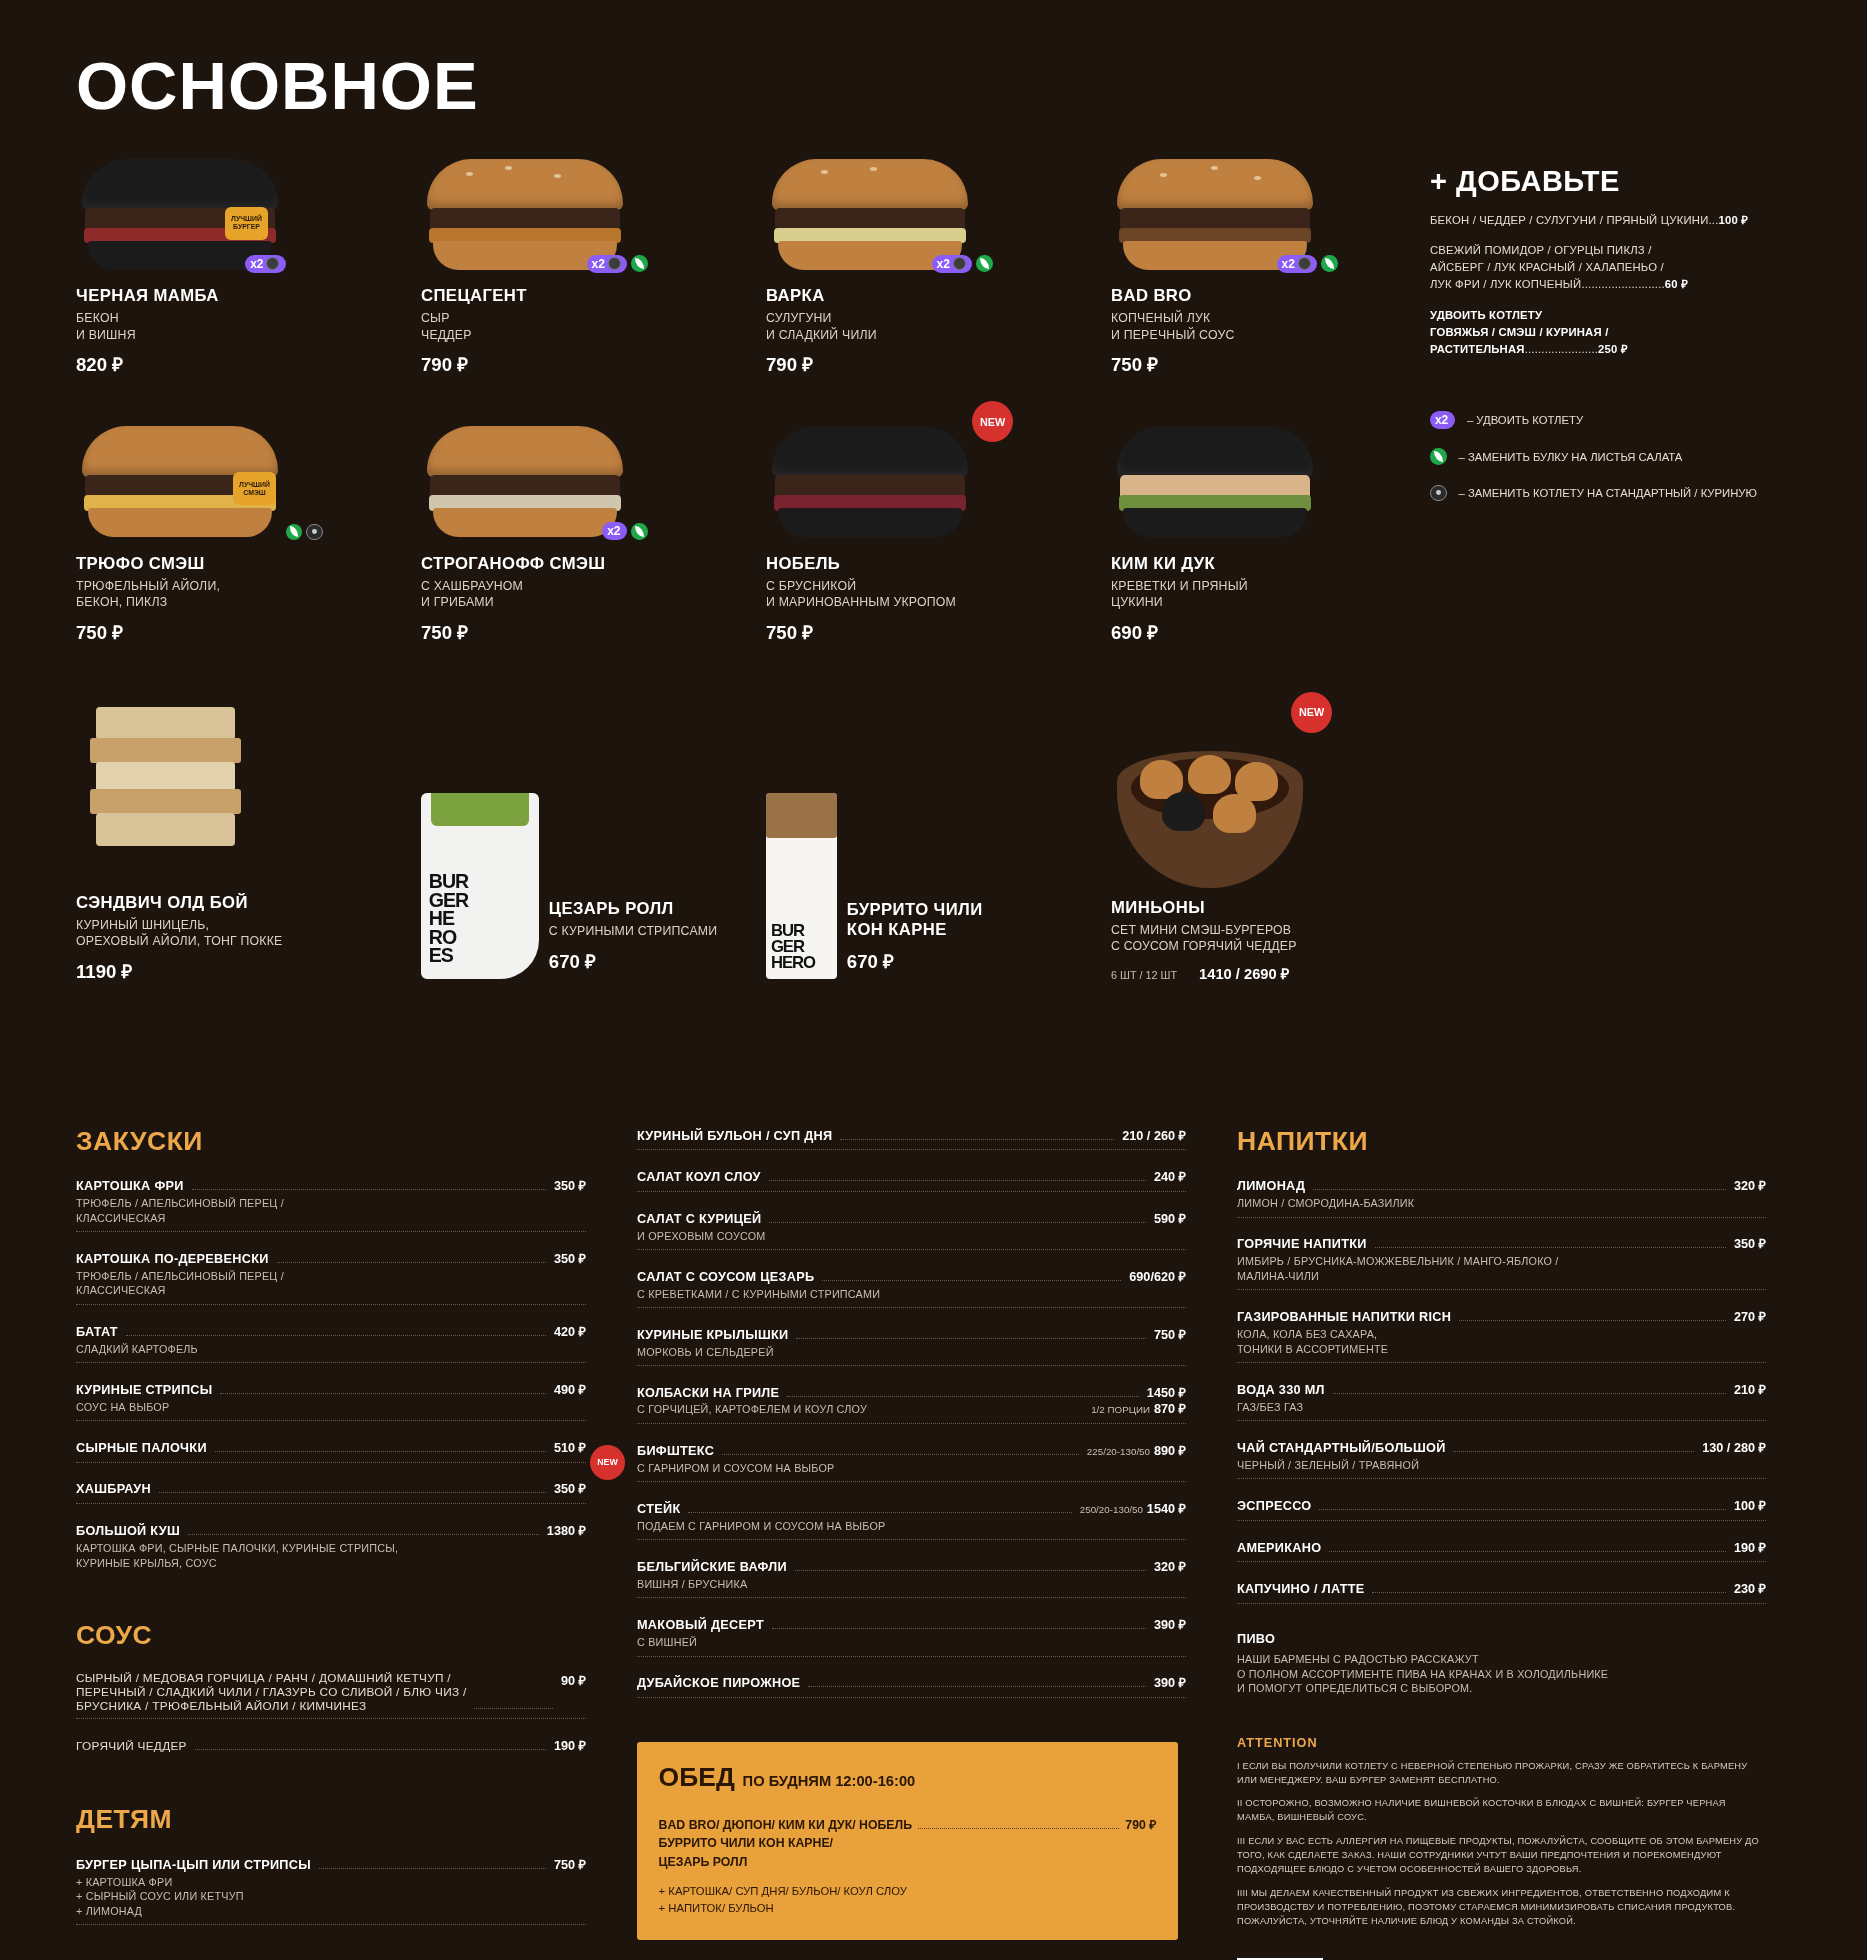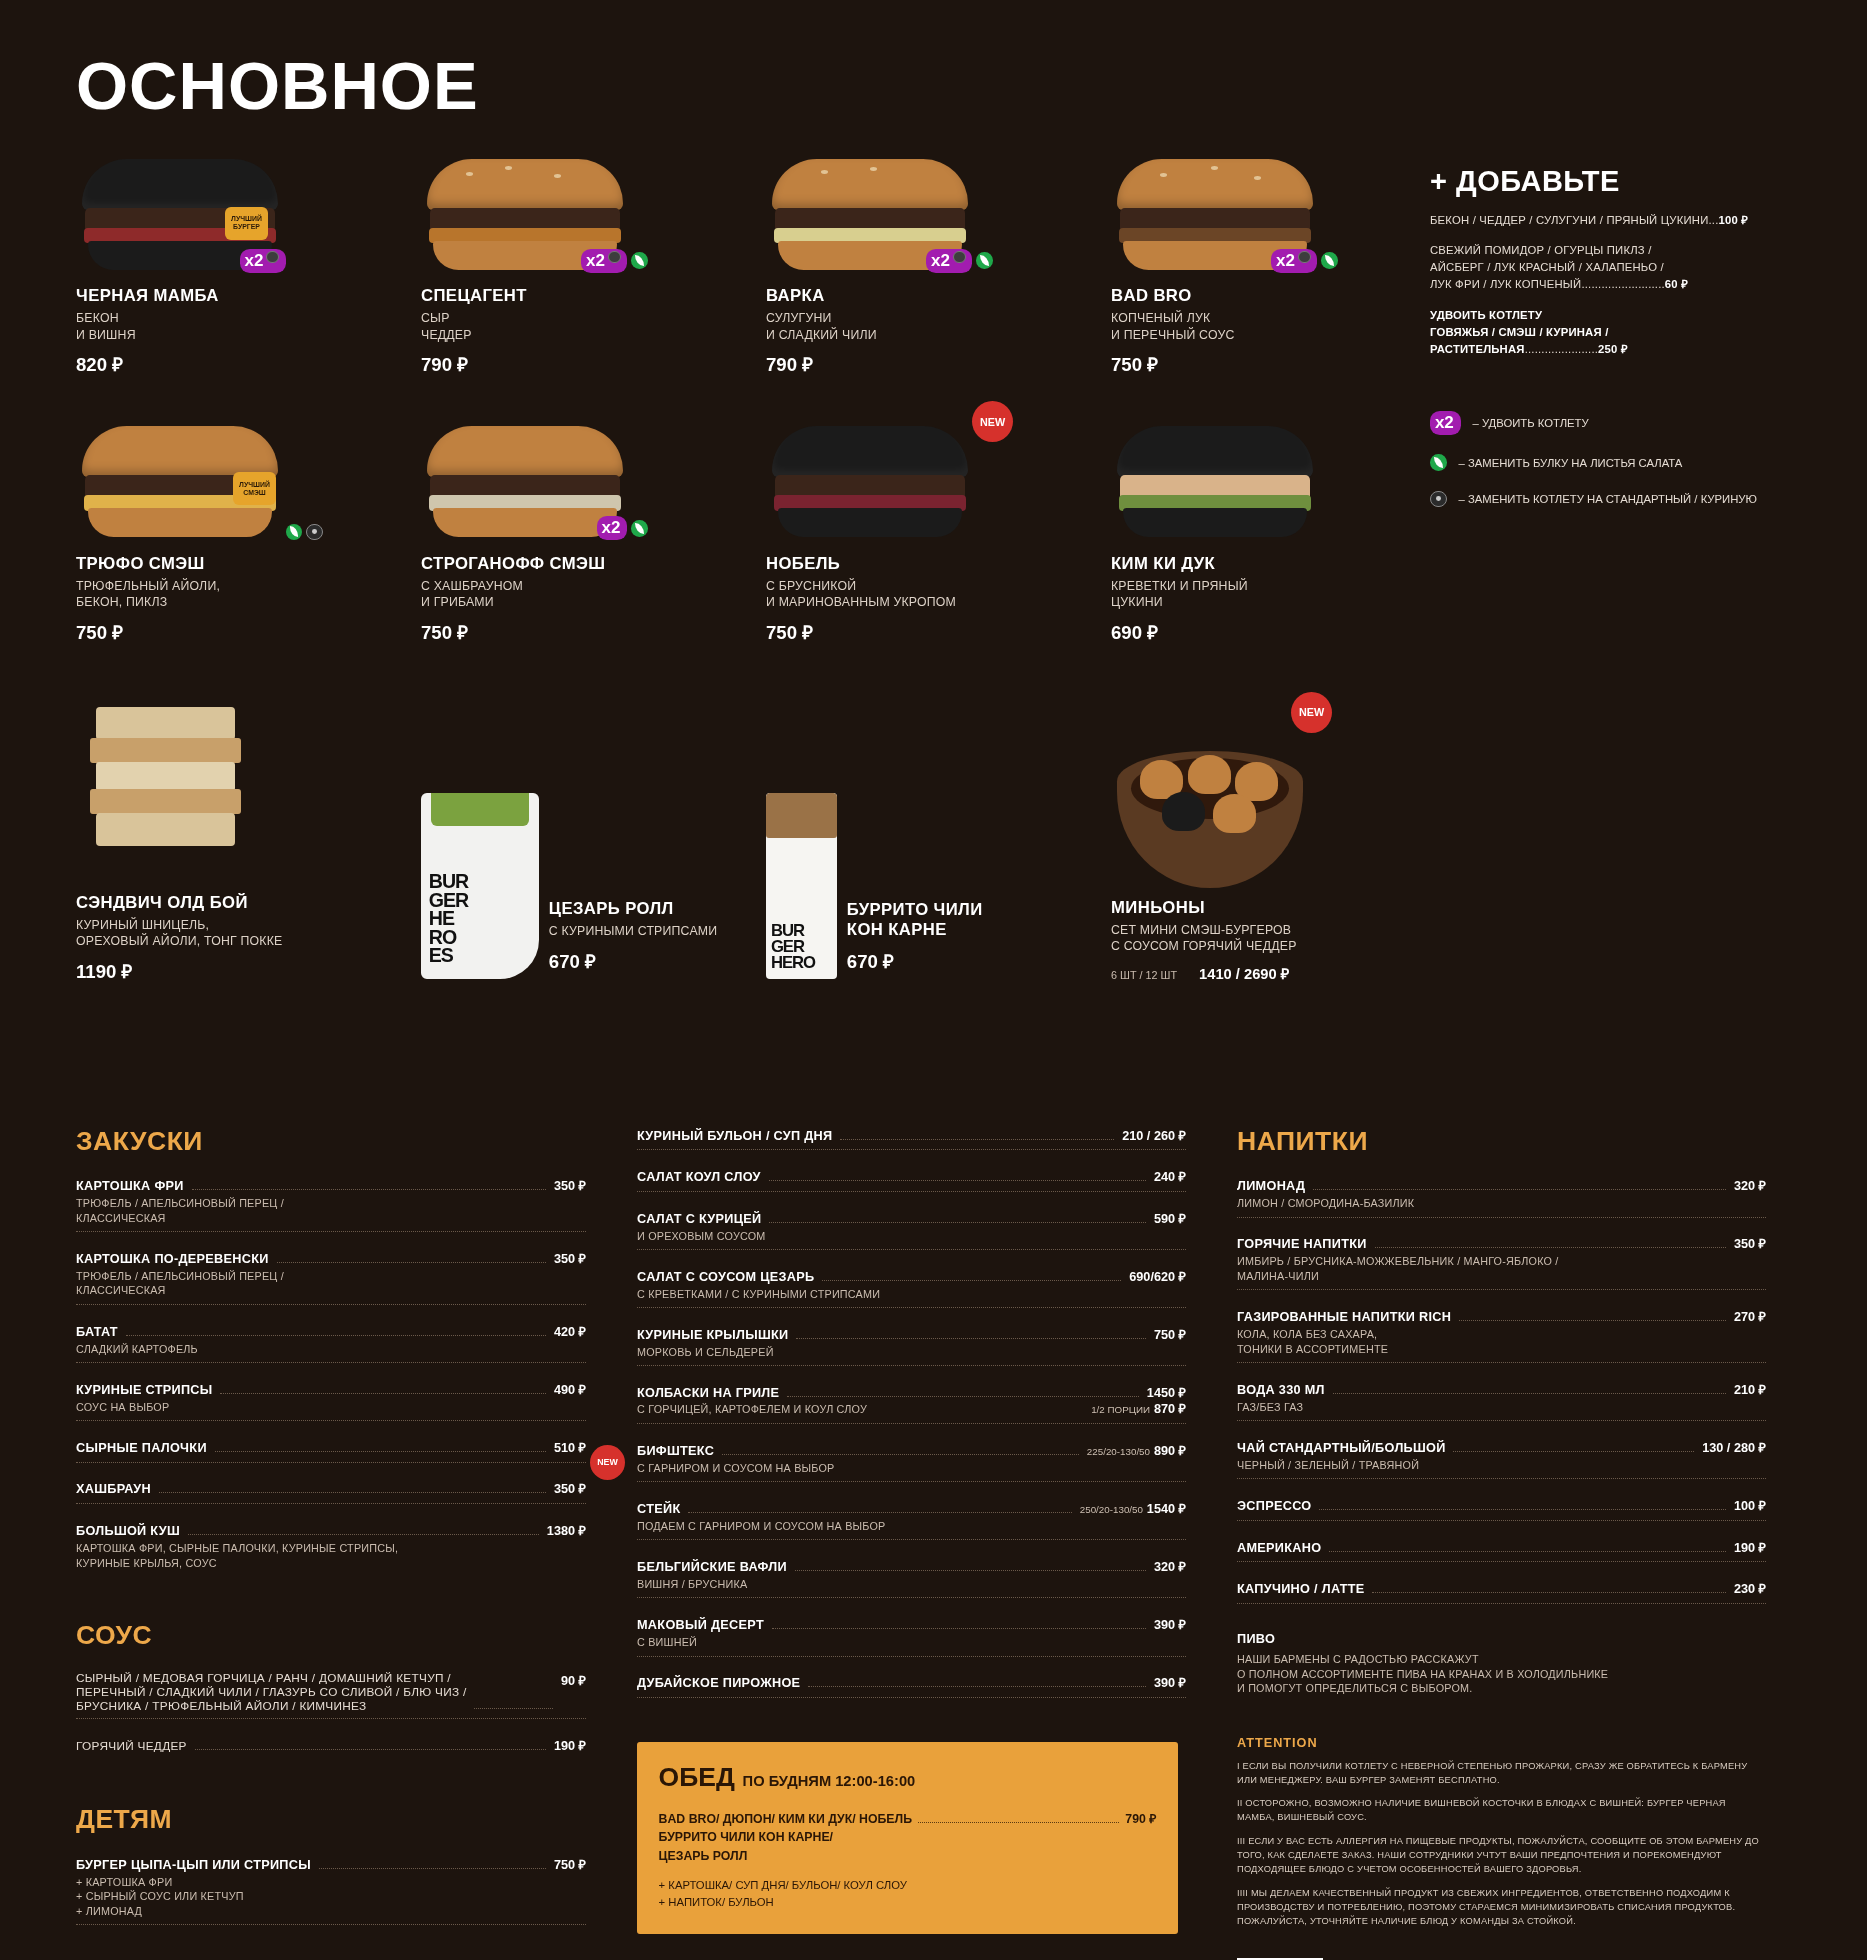--- a/index.html
+++ b/index.html
@@ -59,22 +59,22 @@
     border-radius: 7.8px 7.8px 59px 59px;
   }
   .bun-light .bun-top, .bun-light .bun-bot { background: #c08140; }
   .bun-light .bun-top { box-shadow: inset 0 -5.9px 9.8px rgba(0,0,0,.25); }
   .bun-dark .bun-top, .bun-dark .bun-bot { background: #1b1b1b; }
   .bun-dark .bun-top { box-shadow: inset 0 -5.9px 9.8px rgba(255,255,255,.05); }
   .sesame { position:absolute; width:6.9px; height:3.9px; background:#e8cfa3; border-radius:50%; opacity:.85;}
 
   .badges { position: absolute; right: 129px; bottom: 3.9px; display: flex; gap: 3.9px; align-items: center; }
   .badge-x2 {
-    background: #a21caf; color:#fff; font-size: 17px; font-weight: bold;
-    border-radius: 9.8px; padding: 2px 6.9px 2px 4.9px; display:flex; gap:2.9px;
+    background: #8b5cf6; color:#fff; font-size: 12px; font-weight: bold;
+    border-radius: 9.8px; padding: 2px 6.9px 2px 4.9px; display:flex; align-items:center; gap:2.9px;
   }
   .dot-icon { width:12.7px; height:12.7px; border-radius:50%; background:#3d3d3d; display:inline-block;
     border:1px solid #777; }
   .leaf-icon { width:16.7px; height:16.7px; border-radius:50%; background:#1fa84a; display:inline-block; position:relative;}
   .leaf-icon::after{ content:""; position:absolute; left:3.9px; top:2.9px; width:8.8px; height:10.8px;
     background:#fff; border-radius: 0 100% 0 100%; }
   .circ-icon { width:16.7px; height:16.7px; border-radius:50%; background:#2b2b2b; border:1px solid #888; display:inline-block;position:relative;}
   .circ-icon::after{content:"";position:absolute;left:4.9px;top:4.9px;width:4.9px;height:4.9px;border-radius:50%;background:#ccc;}
 
   .new-badge {
@@ -143,21 +143,21 @@
   .new-small { position:absolute; left:-47px; top:3.9px; width:35px;height:35px;border-radius:50%;
     background:#d6312c;color:#fff;font-size:8.8px;font-weight:bold;display:flex;align-items:center;justify-content:center;}
 
   
   .lunch {
     margin-top: 27.4px; background: #e9a13b; color: #2a1606; border-radius: 2.9px;
     padding: 19.6px 21.6px 23.5px 21.6px; width: 541px;
   }
   .lunch h3 { font-size: 26.5px; font-weight: bold; display:inline-block; }
   .lunch .sub { font-size: 14.7px; font-weight: bold; margin-left: 7.8px; }
-  .lunch-line { margin-top: 17px; font-size: 12.3px; font-weight: bold; line-height: 1.5; text-transform: uppercase; display:flex; align-items:baseline;}
+  .lunch-line { margin-top: 23px; font-size: 12.3px; font-weight: bold; line-height: 1.5; text-transform: uppercase; display:flex; align-items:baseline;}
   .lunch-dots { flex:1; border-bottom: 1.5px dotted #5a3a11; margin: 0 5.9px 3.9px 5.9px;}
   .lunch-extra { font-size: 11.3px; margin-top: 11.8px; line-height:1.5; text-transform: uppercase; }
 
   
   .attention-title { color: #eda84a; font-size: 12.7px; font-weight: bold; letter-spacing: 1px; margin-top: 33px; }
   .attention-p { font-size: 9.3px; color: #d8ccc0; line-height: 1.5; margin-top: 9.8px; text-transform: uppercase; letter-spacing:0.2px;}
 
   .cashback { display: flex; align-items: center; gap: 17.6px; margin-top: 29px; }
   .qr { width: 86px; height: 86px; background: #fff; position: relative; }
 </style>

